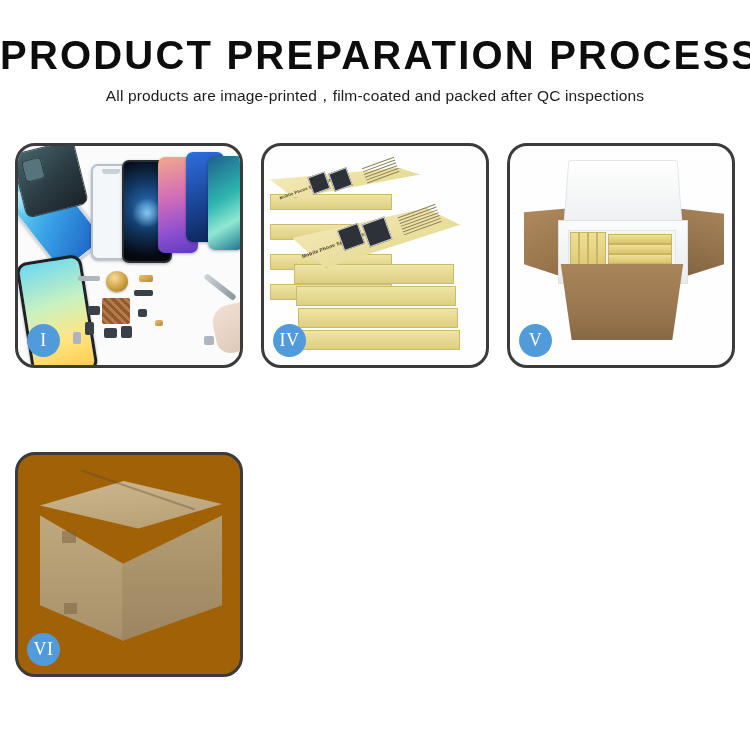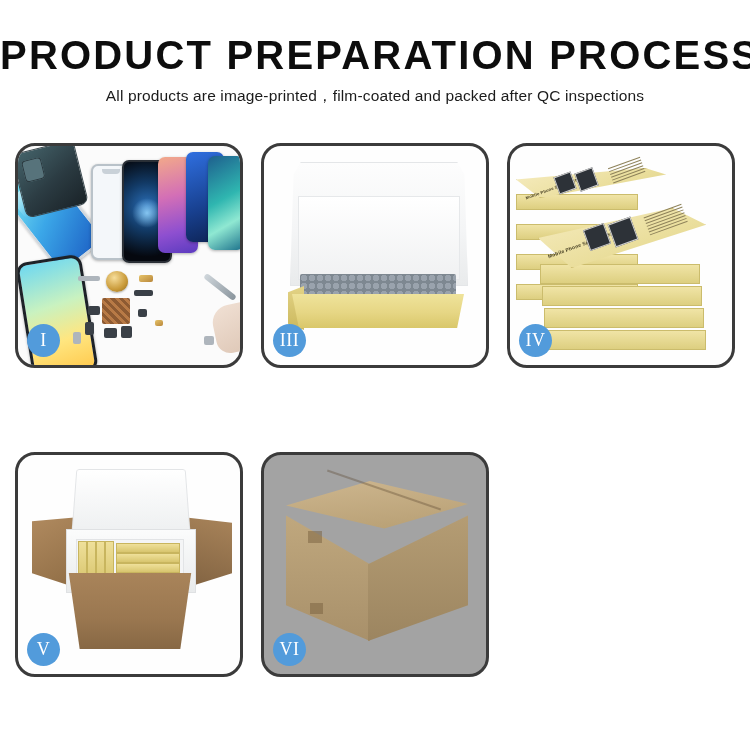--- a/index.html
+++ b/index.html
@@ -198,21 +198,21 @@
   }
   .sty-body{
     position:absolute;left:48px;top:74px;width:128px;height:62px;
     background:linear-gradient(180deg,#fbfcfc,#e9ebec);border:1px solid #dfe1e3;
   }
   .sty-inner{position:absolute;left:58px;top:84px;width:108px;height:44px;background:#f4f5f6;
     box-shadow:inset 0 0 0 1px #e2e4e6;}
   .ybar{position:absolute;background:linear-gradient(180deg,#efe09a,#d8c56e);border:1px solid #c8b55e;}
 
   
-  .p6{background:#a3a3a3;}
+  .p6{background:#a16207;}
   .cb-top{
     position:absolute;left:22px;top:26px;width:182px;height:68px;
     background:linear-gradient(175deg,#cdb68e 0%,#bda57b 55%,#b09868 100%);
     clip-path:polygon(46% 0%,100% 34%,54% 70%,0% 36%);
   }
   .cb-left{
     position:absolute;left:22px;top:58px;width:84px;height:128px;
     background:linear-gradient(180deg,#c0a87e,#a8906a);
     clip-path:polygon(0% 2%,100% 40%,100% 100%,0% 72%);
   }
@@ -259,30 +259,20 @@
         <div class="chip" style="left:103px;top:180px;width:11px;height:12px;"></div>
         <div class="chip" style="left:120px;top:163px;width:9px;height:8px;"></div>
         <div class="chip lightgray" style="left:55px;top:186px;width:8px;height:12px;"></div>
         <div class="chip gold" style="left:137px;top:174px;width:8px;height:6px;"></div>
         <div class="chip lightgray" style="left:186px;top:190px;width:10px;height:9px;"></div>
       </div>
       <div class="badge">I</div>
     </div>
 
 
-    <div class="panel p3">
-      <div class="stage">
-        <div class="fb-lid"></div>
-        <div class="fb-foam"></div>
-        <div class="fb-bubble"></div>
-        <div class="fb-side"></div>
-        <div class="fb-front"></div>
-      </div>
-      <div class="badge">III</div>
-    </div>
 
     <div class="panel p4">
       <div class="stage">
 
         <div class="sbox" style="left:6px;top:48px;width:120px;height:14px;"></div>
         <div class="sbox" style="left:6px;top:78px;width:120px;height:14px;"></div>
         <div class="sbox" style="left:6px;top:108px;width:120px;height:14px;"></div>
         <div class="sbox" style="left:6px;top:138px;width:120px;height:14px;"></div>
 
         <div class="sbox sbox-top" style="left:6px;top:22px;width:148px;height:28px;

